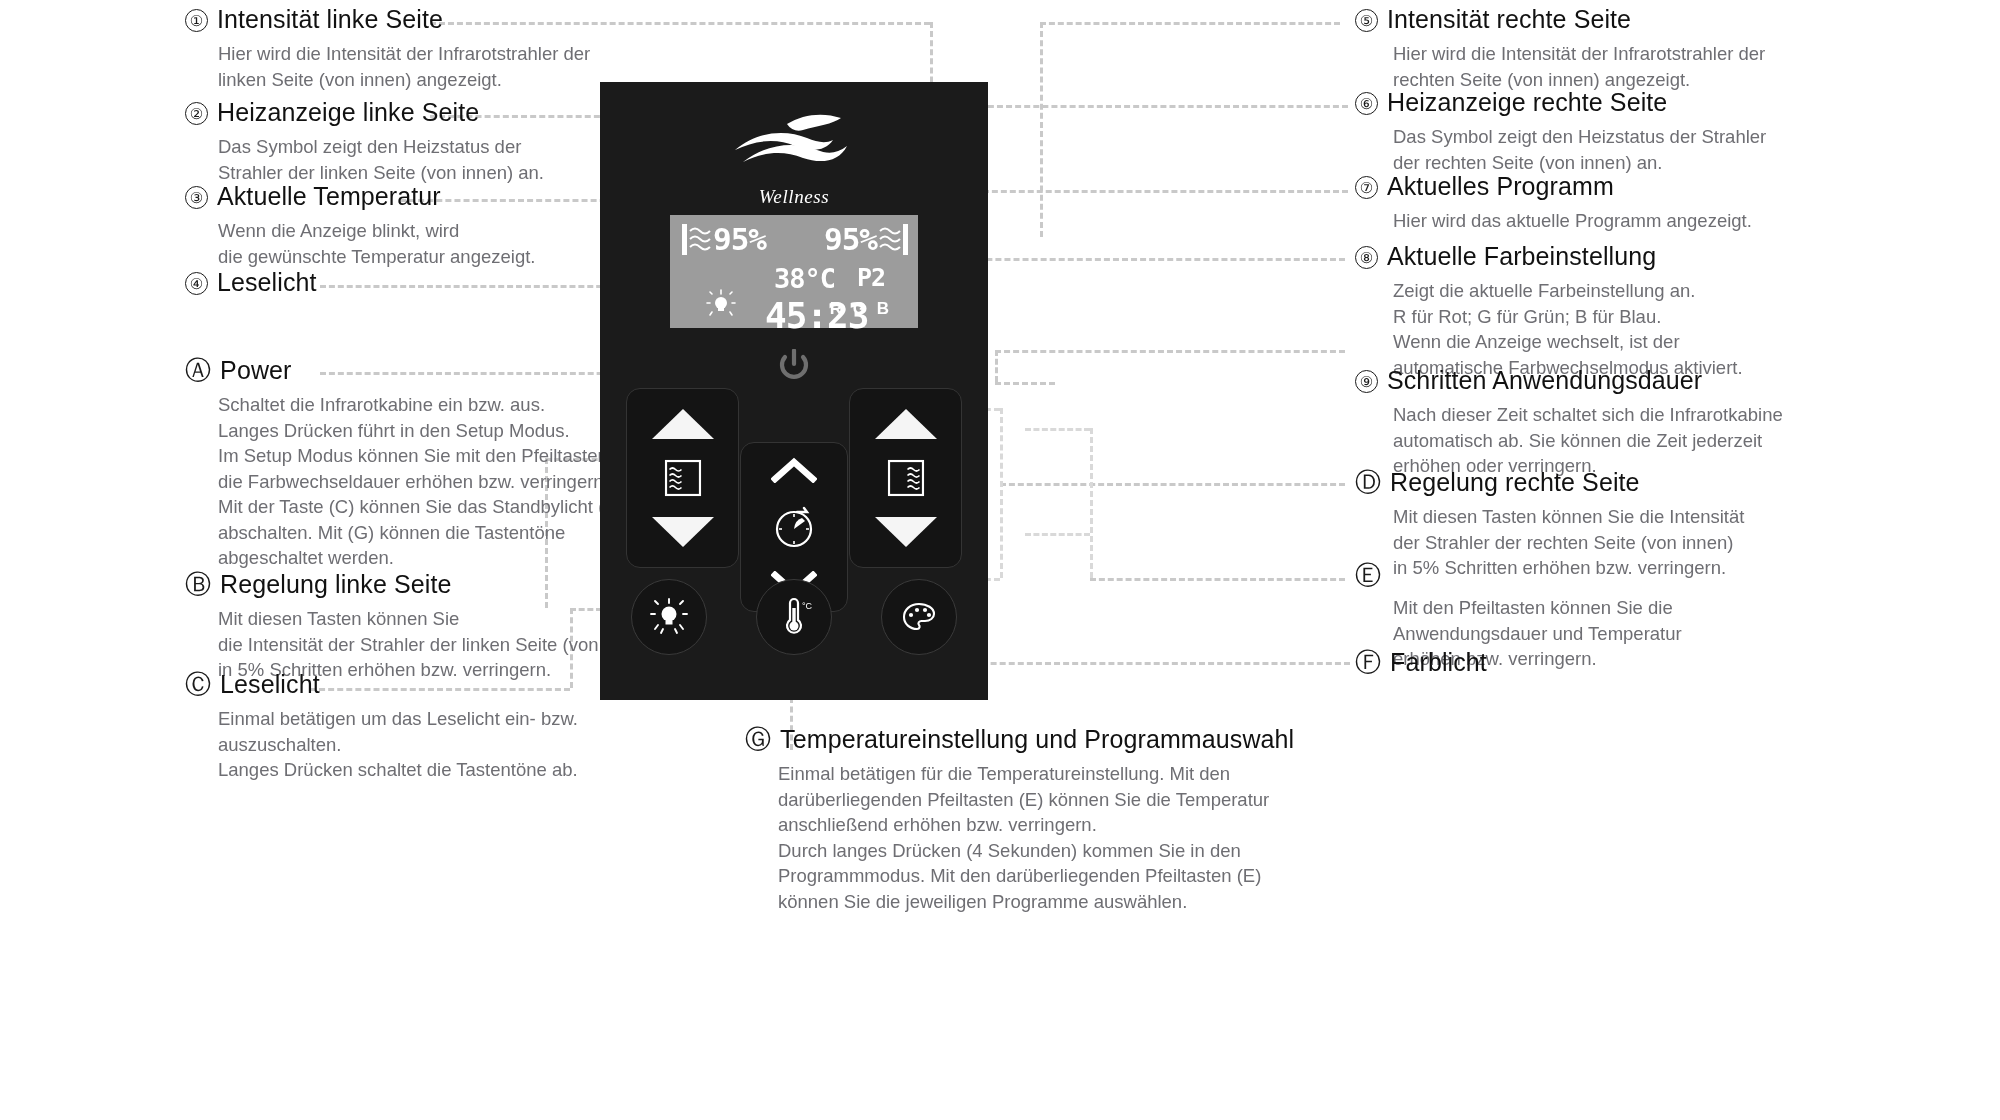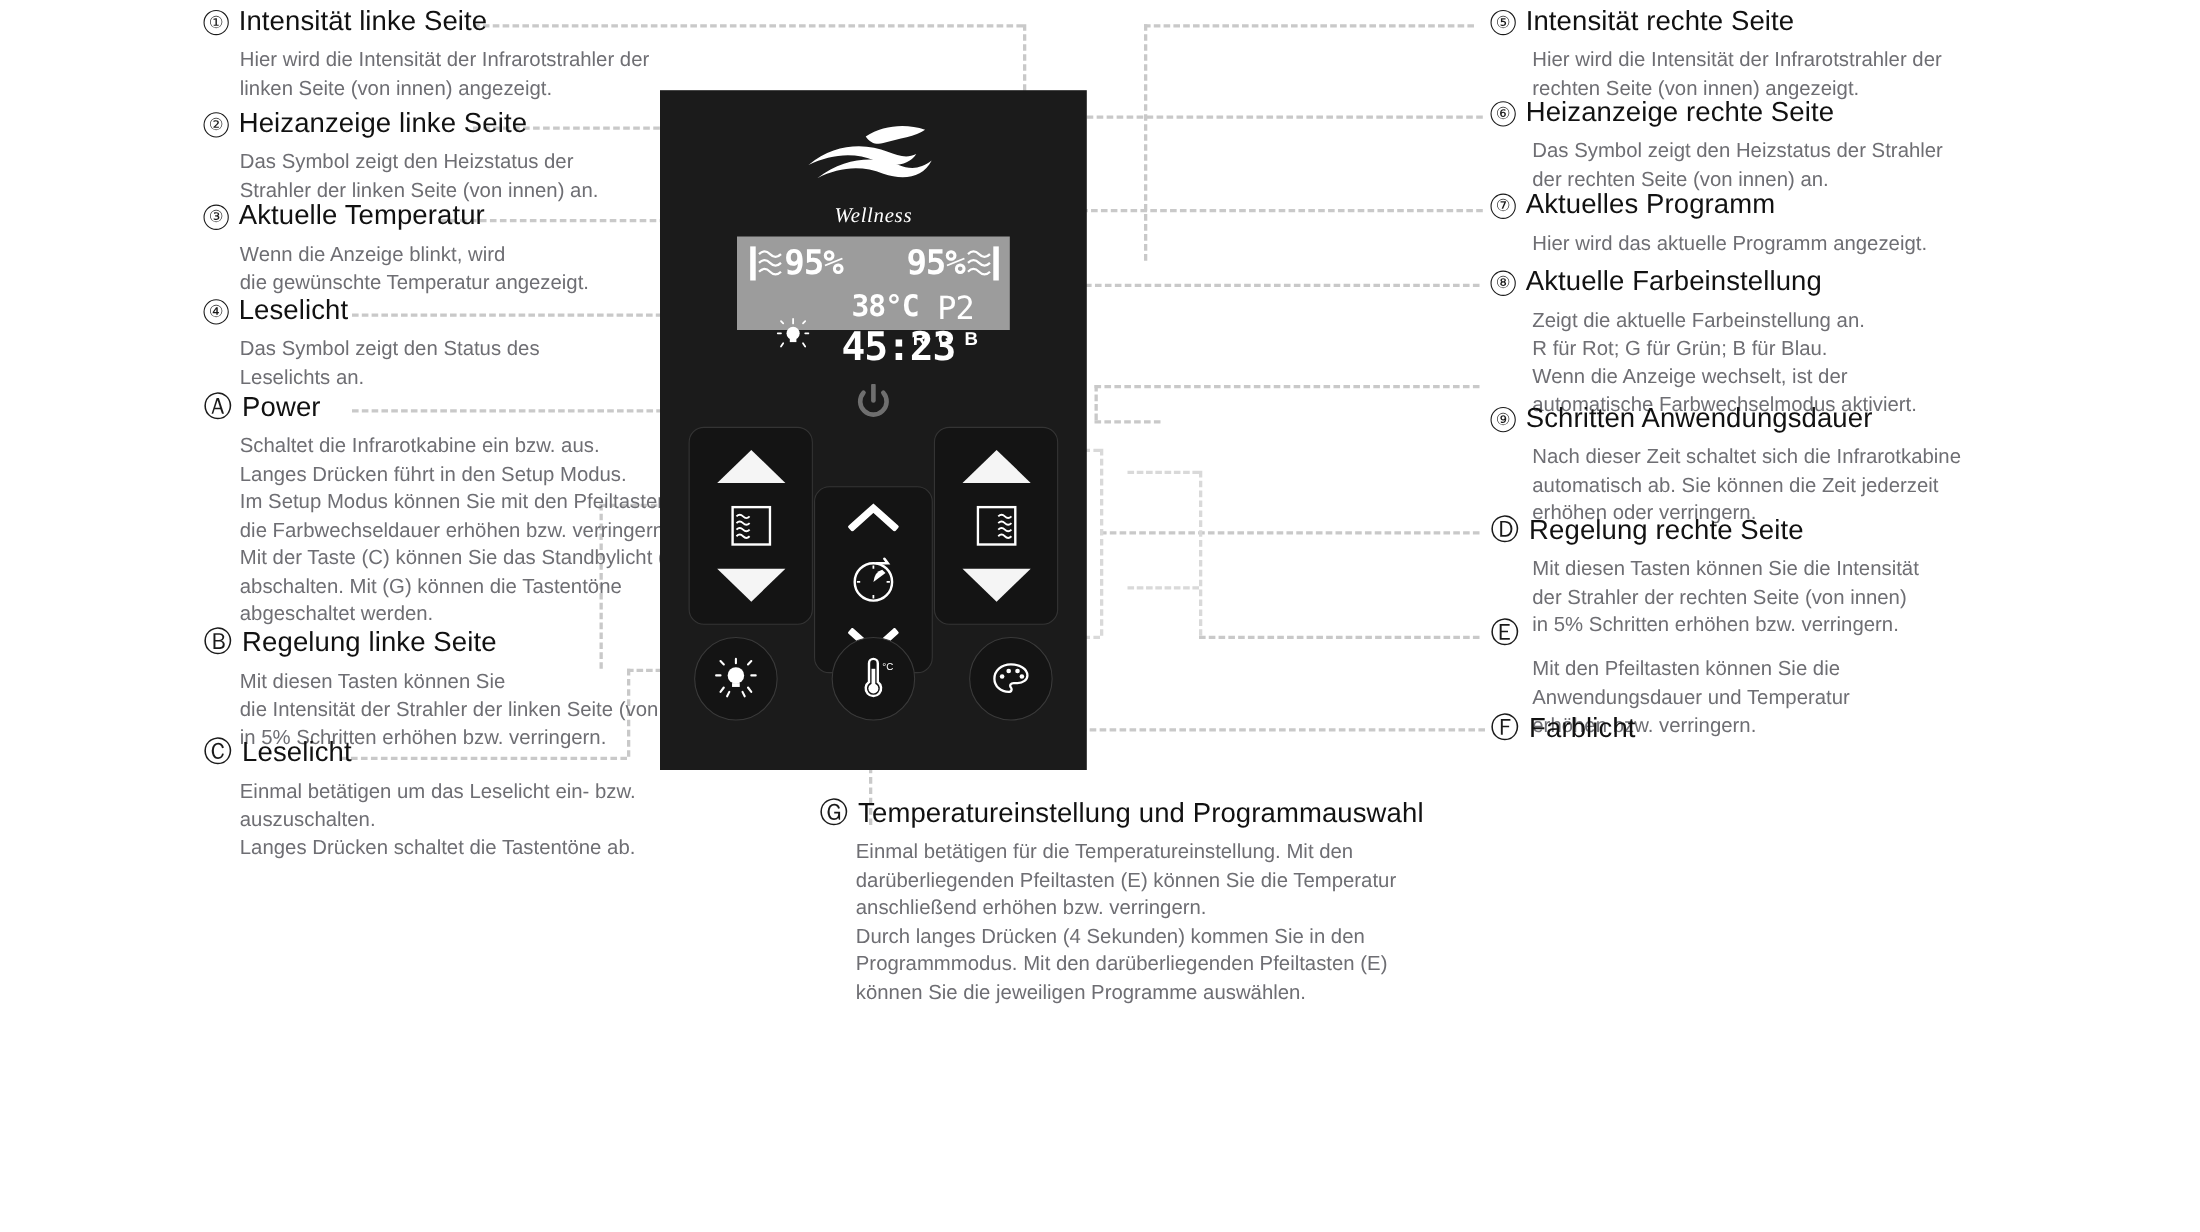--- a/index.html
+++ b/index.html
@@ -53,33 +53,33 @@
     letter-spacing: 3.5px; margin-top: 2px;
   }
   #logo .sub {
     color: #fff; font-family: "Liberation Serif", serif; font-size: 19px;
     letter-spacing: .6px; margin-top: 18px; font-style: italic;
   }
 
   
   #lcd {
     position: absolute; left: 70px; top: 133px;
-    width: 248px; height: 85px;
+    width: 248px; height: 113px;
     background: #9c9c9c;
   }
   .lcd-row { position: absolute; color: #fff; font-family: "DejaVu Sans Mono", monospace; }
   #lcd .pct {
     top: 6px; font-size: 31px; letter-spacing: -1px; font-weight: 700;
   }
   #lcd .pct.l { left: 12px; display: flex; align-items: center; gap: 2px; }
   #lcd .pct.r { right: 10px; display: flex; align-items: center; gap: 2px; }
   .bar { width: 5px; height: 31px; background: #fff; display: inline-block; }
   .waves { width: 22px; height: 28px; display: inline-block; }
   #lcd .temp { top: 48px; left: 104px; font-size: 27px; font-weight: 700; letter-spacing: -1px;}
-  #lcd .prog { top: 48px; right: 33px; font-size: 29px; font-weight: 400; letter-spacing: -1px;}
+  #lcd .prog { top: 48px; right: 33px; font-size: 25px; font-weight: 700; letter-spacing: -1px;}
   #lcd .time { top: 80px; left: 95px; font-size: 36px; font-weight: 700; letter-spacing: -1px;}
   #lcd .rgb  { top: 84px; right: 26px; font-size: 17px; font-weight: 700;
                font-family: "Liberation Sans", sans-serif; letter-spacing: 3px; }
   #lcd .lamp { position:absolute; top: 74px; left: 36px; width: 30px; height: 30px; }
 
   
   #power { position: absolute; left: 50%; top: 267px; transform: translateX(-50%);
            width: 34px; height: 34px; }
 
   
@@ -205,22 +205,20 @@
   </div>
   <div class="ann-body">Wenn die Anzeige blinkt, wird
 die gewünschte Temperatur angezeigt.</div>
 </div>
 
 <div class="ann left" style="left:185px; top:268px; width:430px;">
   <div class="ann-head">
     <span class="marker">④</span>
     <span>Leselicht</span>
   </div>
-  <div class="ann-body">Das Symbol zeigt den Status des
-Leselichts an.</div>
 </div>
 
 <div class="ann left" style="left:185px; top:356px; width:470px;">
   <div class="ann-head">
     <span class="marker glyph">Ⓐ</span>
     <span>Power</span>
   </div>
   <div class="ann-body">Schaltet die Infrarotkabine ein bzw. aus.
 Langes Drücken führt in den Setup Modus.
 Im Setup Modus können Sie mit den Pfeiltasten (E)

